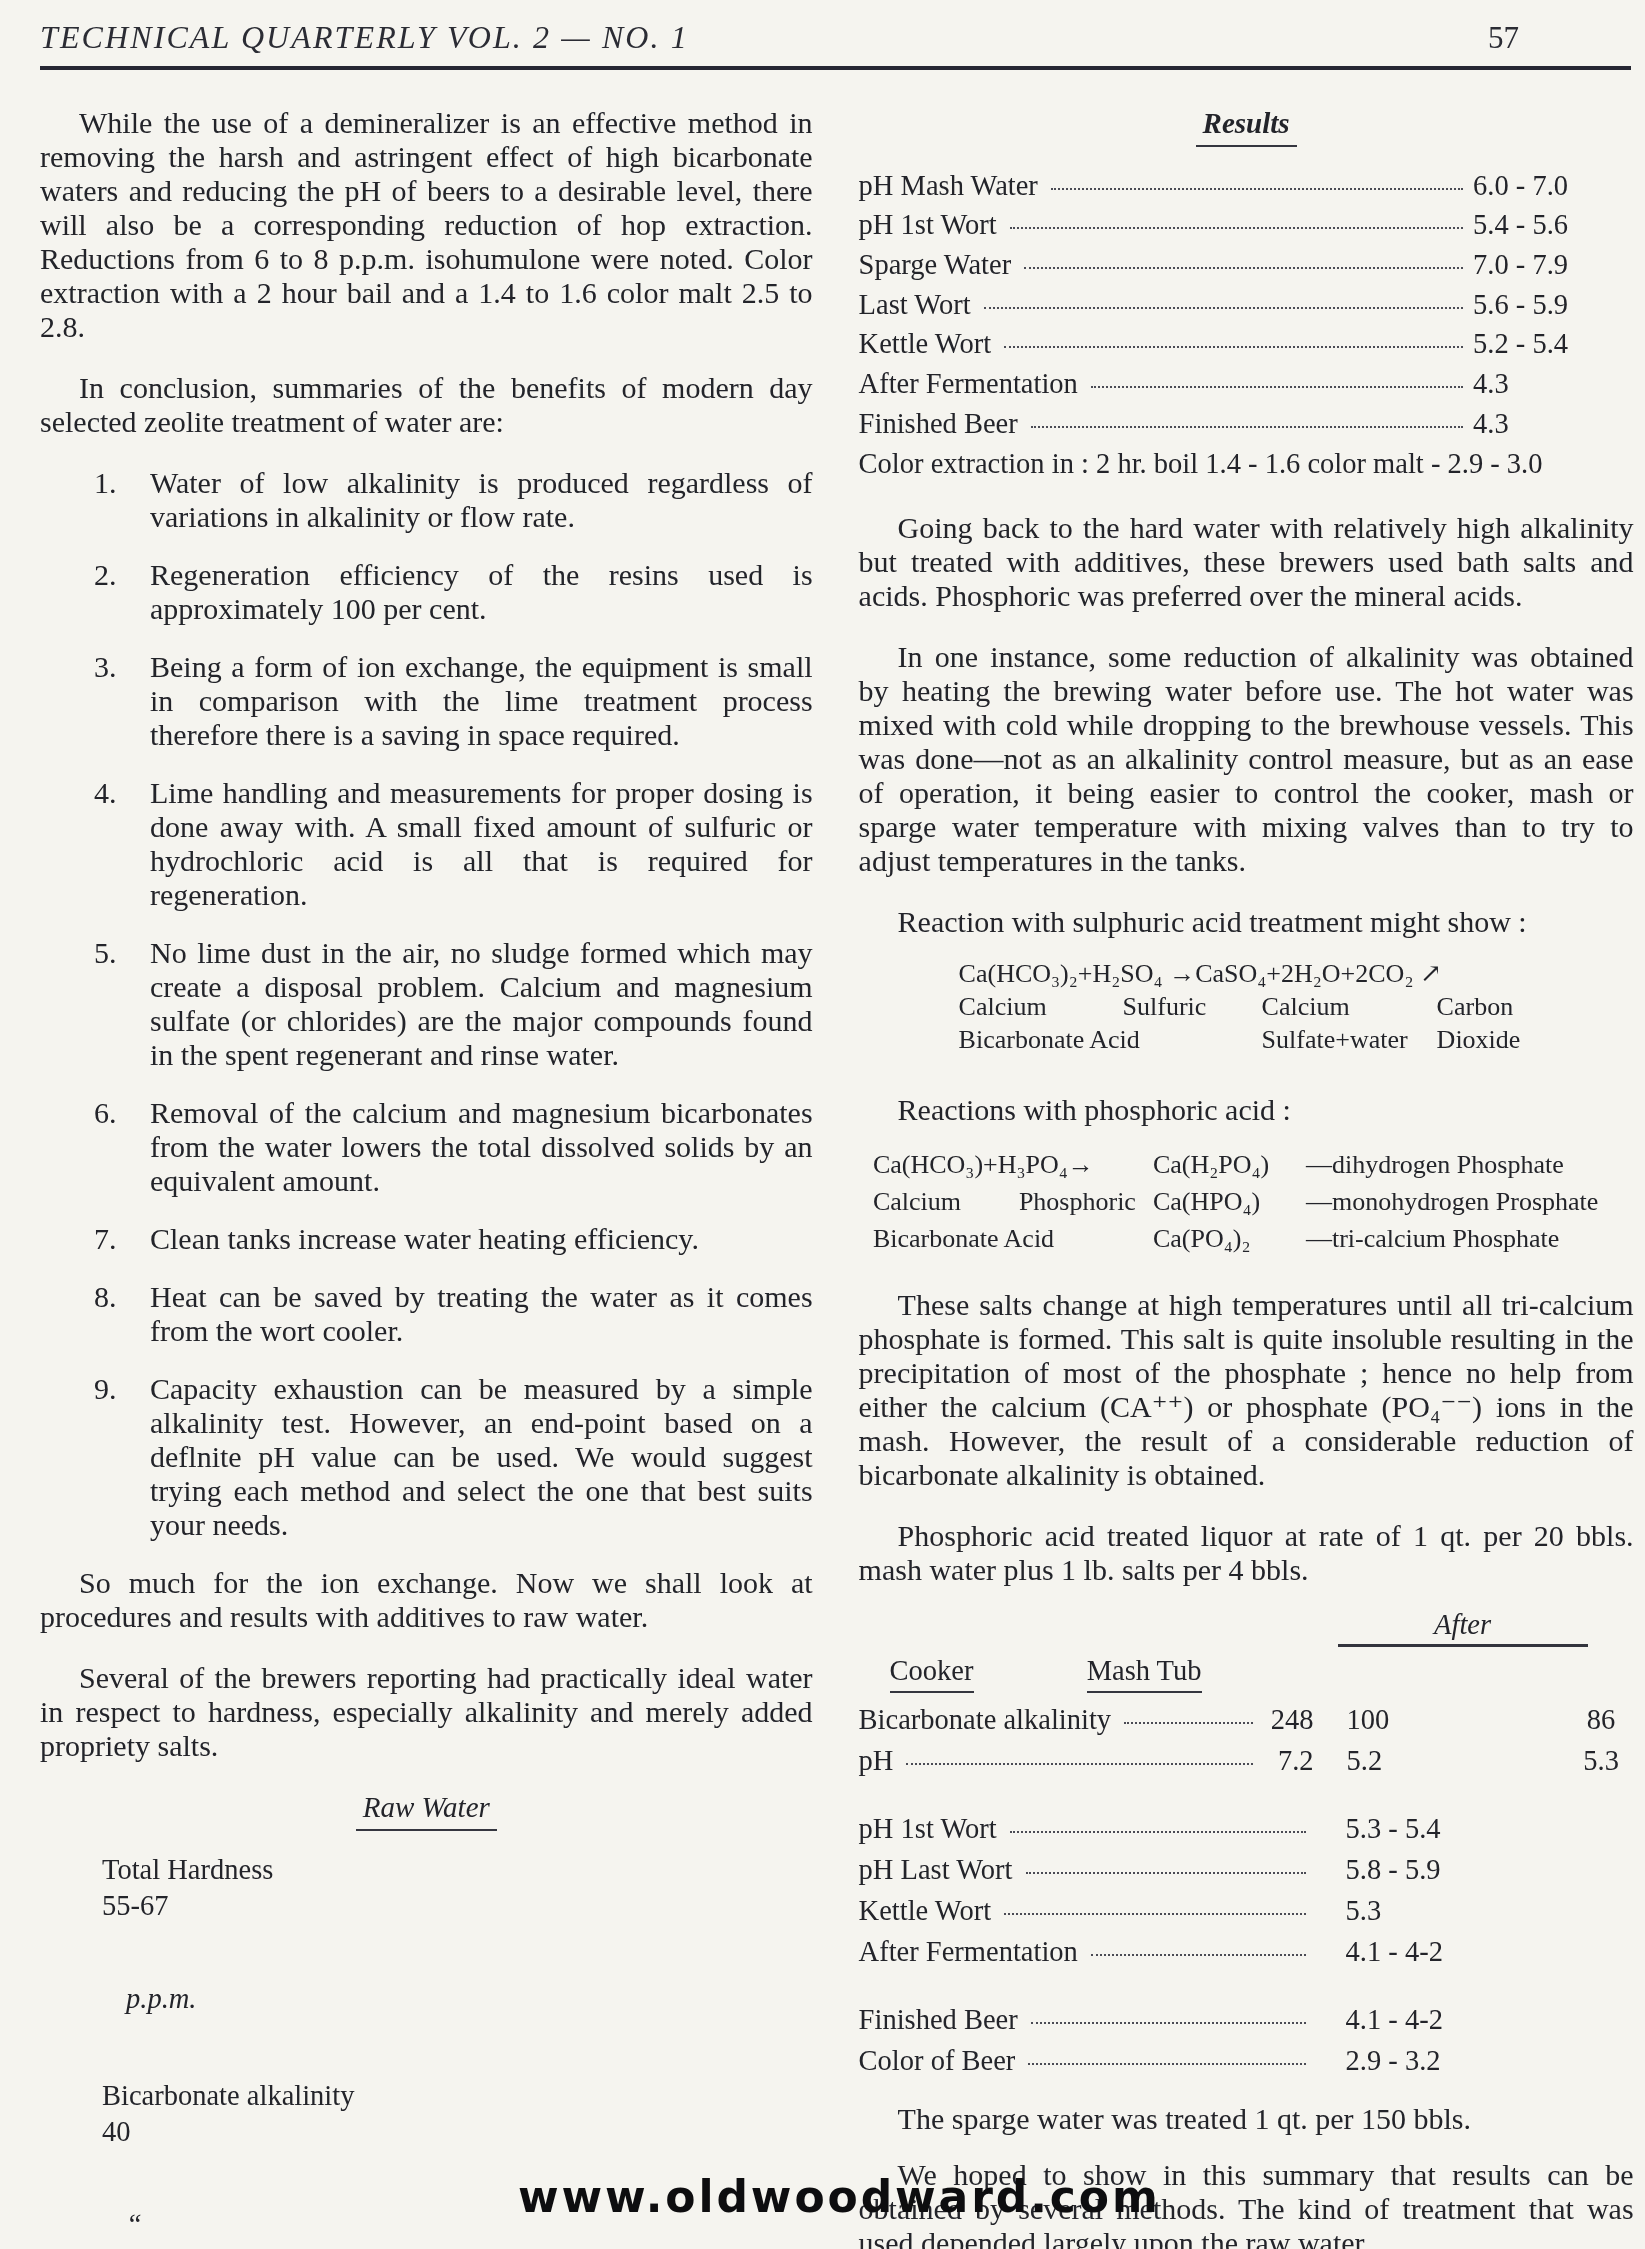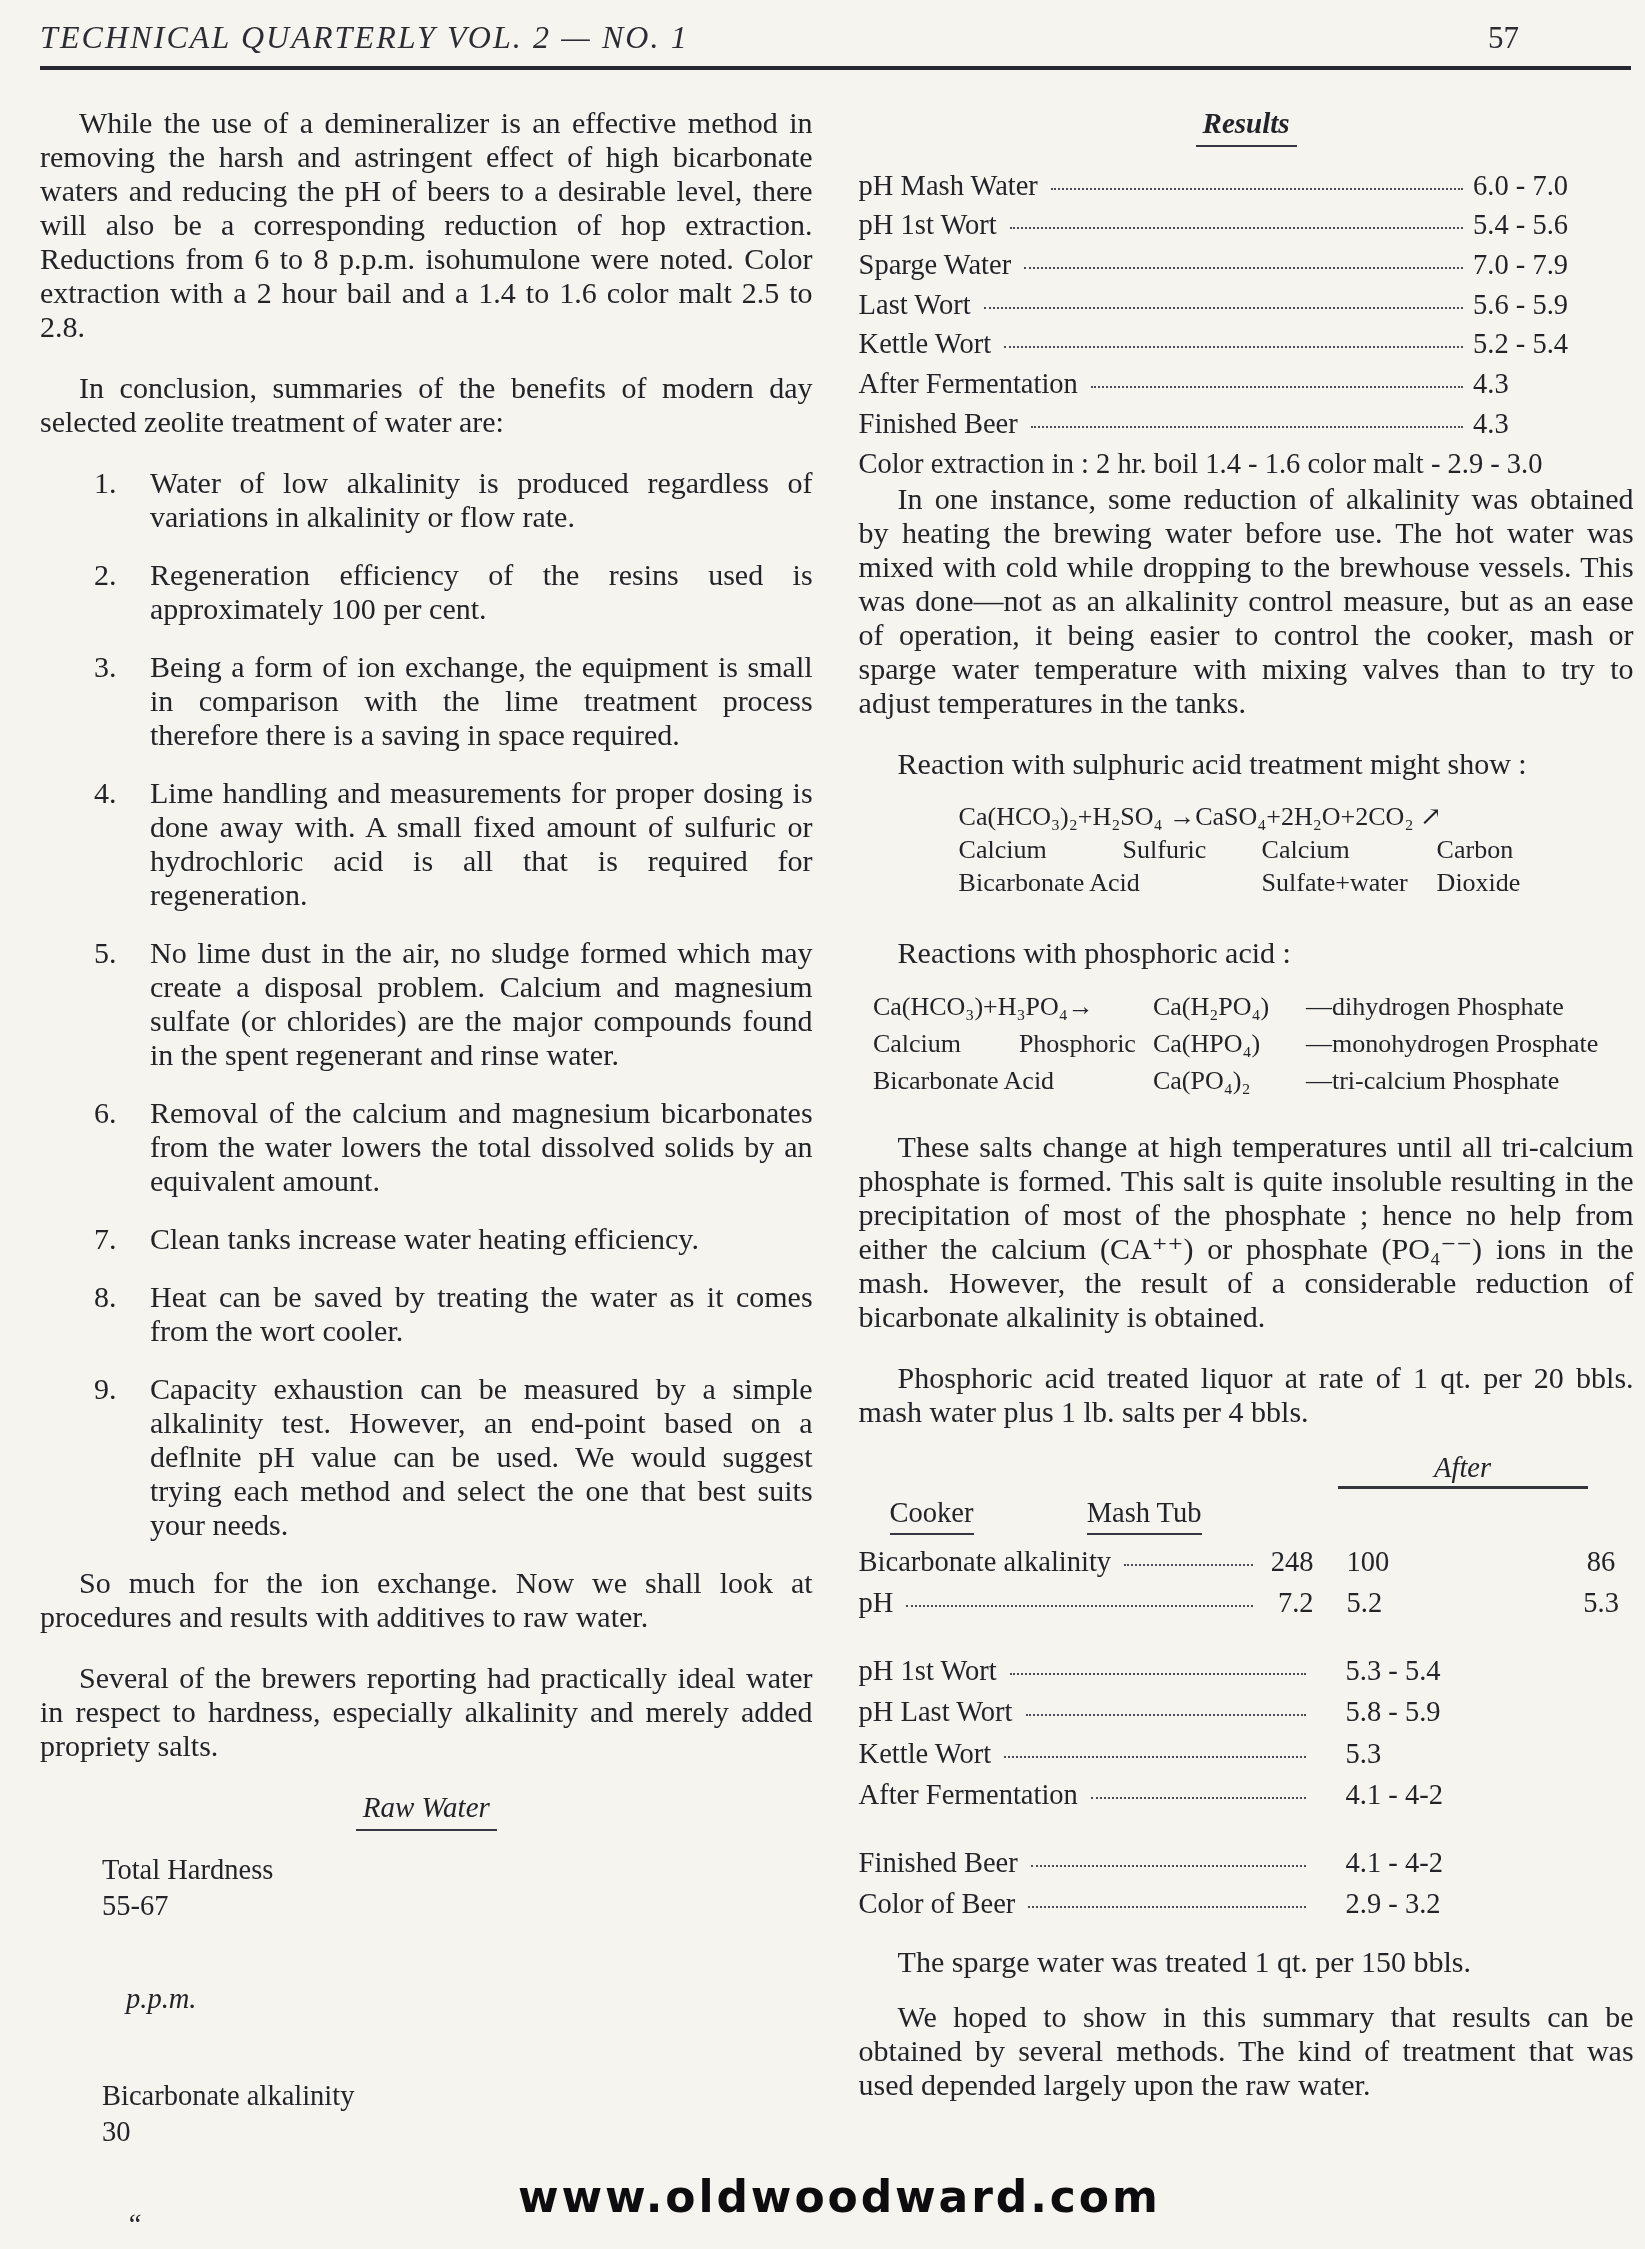--- a/index.html
+++ b/index.html
@@ -139,21 +139,21 @@
         </div>
         <div class="lrow rw-row">
           <span>Total Hardness</span>
           <span class="dots"></span>
           <span class="rw-val">55-67</span>
           <span class="rw-unit">p.p.m.</span>
         </div>
         <div class="lrow rw-row">
           <span>Bicarbonate alkalinity</span>
           <span class="dots"></span>
-          <span class="rw-val">30</span>
+          <span class="rw-val">40</span>
           <span class="rw-unit">“</span>
         </div>
         <div class="lrow rw-row">
           <span>Calcium</span>
           <span class="dots"></span>
           <span class="rw-val">30-53</span>
           <span class="rw-unit">“</span>
         </div>
         <div class="lrow rw-row">
           <span>Sulfate</span>
@@ -203,20 +203,21 @@
           <span class="res-val">4.3</span>
         </div>
         <div class="lrow res-row">
           <span>Finished Beer</span>
           <span class="dots"></span>
           <span class="res-val">4.3</span>
         </div>
         <div class="res-foot">Color extraction in :  2 hr. boil 1.4 - 1.6 color malt - 2.9 - 3.0</div>
       </div>
 
+      <p style="margin-top:28.5px;">Going back to the hard water with relatively high alkalinity but treated with additives, these brewers used bath salts and acids.  Phosphoric was preferred over the mineral acids.</p>
       <p>In one instance, some reduction of alkalinity was obtained by heating the brewing water before use.  The hot water was mixed with cold while dropping to the brewhouse vessels.  This was done—not as an alkalinity control measure, but as an ease of operation, it being easier to control the cooker, mash or sparge water temperature with mixing valves than to try to adjust temperatures in the tanks.</p>
       <p style="margin-bottom:18.5px;">Reaction with sulphuric acid treatment might show :</p>
 
       <div class="eq1">
         <div>Ca(HCO₃)₂+H₂SO₄ →CaSO₄+2H₂O+2CO₂ ↗</div>
         <div class="eq1-grid">
           <span>Calcium</span>
           <span>Sulfuric</span>
           <span>Calcium</span>
           <span>Carbon</span>

